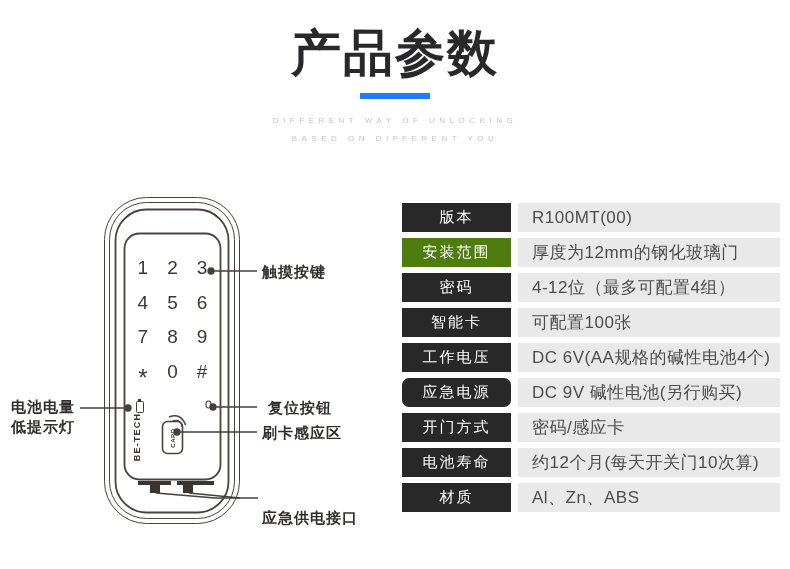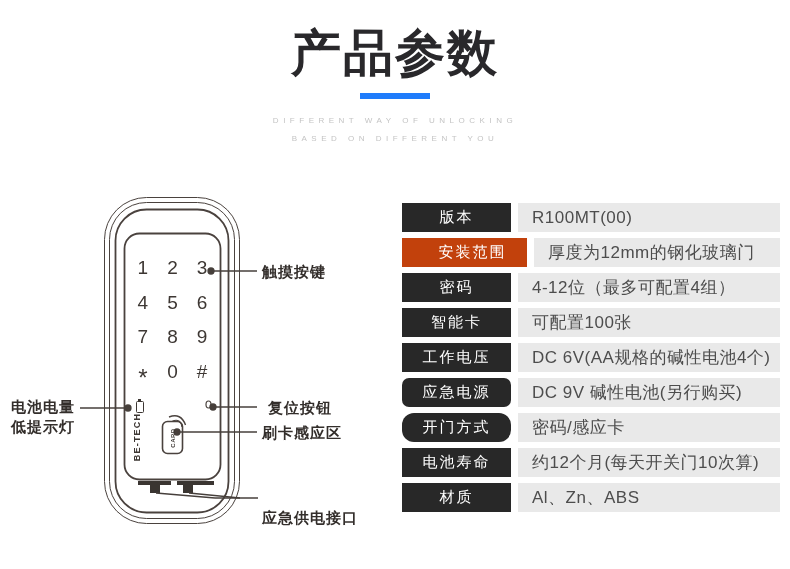--- a/index.html
+++ b/index.html
@@ -125,41 +125,41 @@
   <div class="callout" style="left:262px;top:424px;">刷卡感应区</div>
 
   <div class="callout" style="left:262px;top:489px;margin-top:20px;">应急供电接口</div>
 
   <div class="spec-table">
       <div class="spec-row">
         <div class="spec-label" style="background: rgb(40, 40, 40);">版本</div>
         <div class="spec-value" style="background: rgb(233, 233, 233);">R100MT(00)</div>
       </div>
       <div class="spec-row">
-        <div class="spec-label" style="background: #c2410c; padding-left: 16px;">安装范围</div>
+        <div class="spec-label" style="background: #4d7c0f;">安装范围</div>
         <div class="spec-value" style="background: rgb(233, 233, 233);">厚度为12mm的钢化玻璃门</div>
       </div>
       <div class="spec-row">
         <div class="spec-label" style="background: rgb(40, 40, 40);">密码</div>
         <div class="spec-value" style="background: rgb(233, 233, 233);">4-12位（最多可配置4组）</div>
       </div>
       <div class="spec-row">
         <div class="spec-label" style="background: rgb(40, 40, 40);">智能卡</div>
         <div class="spec-value" style="background: rgb(233, 233, 233);">可配置100张</div>
       </div>
       <div class="spec-row">
         <div class="spec-label" style="background: rgb(40, 40, 40);">工作电压</div>
         <div class="spec-value" style="background: rgb(233, 233, 233);">DC 6V(AA规格的碱性电池4个)</div>
       </div>
       <div class="spec-row">
         <div class="spec-label" style="background: rgb(40, 40, 40); border-radius: 7px;">应急电源</div>
         <div class="spec-value" style="background: rgb(233, 233, 233);">DC 9V 碱性电池(另行购买)</div>
       </div>
       <div class="spec-row">
-        <div class="spec-label" style="background: rgb(40, 40, 40); border-radius: 12px;">开门方式</div>
+        <div class="spec-label" style="background: rgb(40, 40, 40);">开门方式</div>
         <div class="spec-value" style="background: rgb(233, 233, 233);">密码/感应卡</div>
       </div>
       <div class="spec-row">
         <div class="spec-label" style="background: rgb(40, 40, 40);">电池寿命</div>
         <div class="spec-value" style="background: rgb(233, 233, 233);">约12个月(每天开关门10次算)</div>
       </div>
       <div class="spec-row">
         <div class="spec-label" style="background: rgb(40, 40, 40);">材质</div>
         <div class="spec-value" style="background: rgb(233, 233, 233);">Al、Zn、ABS</div>
       </div>

